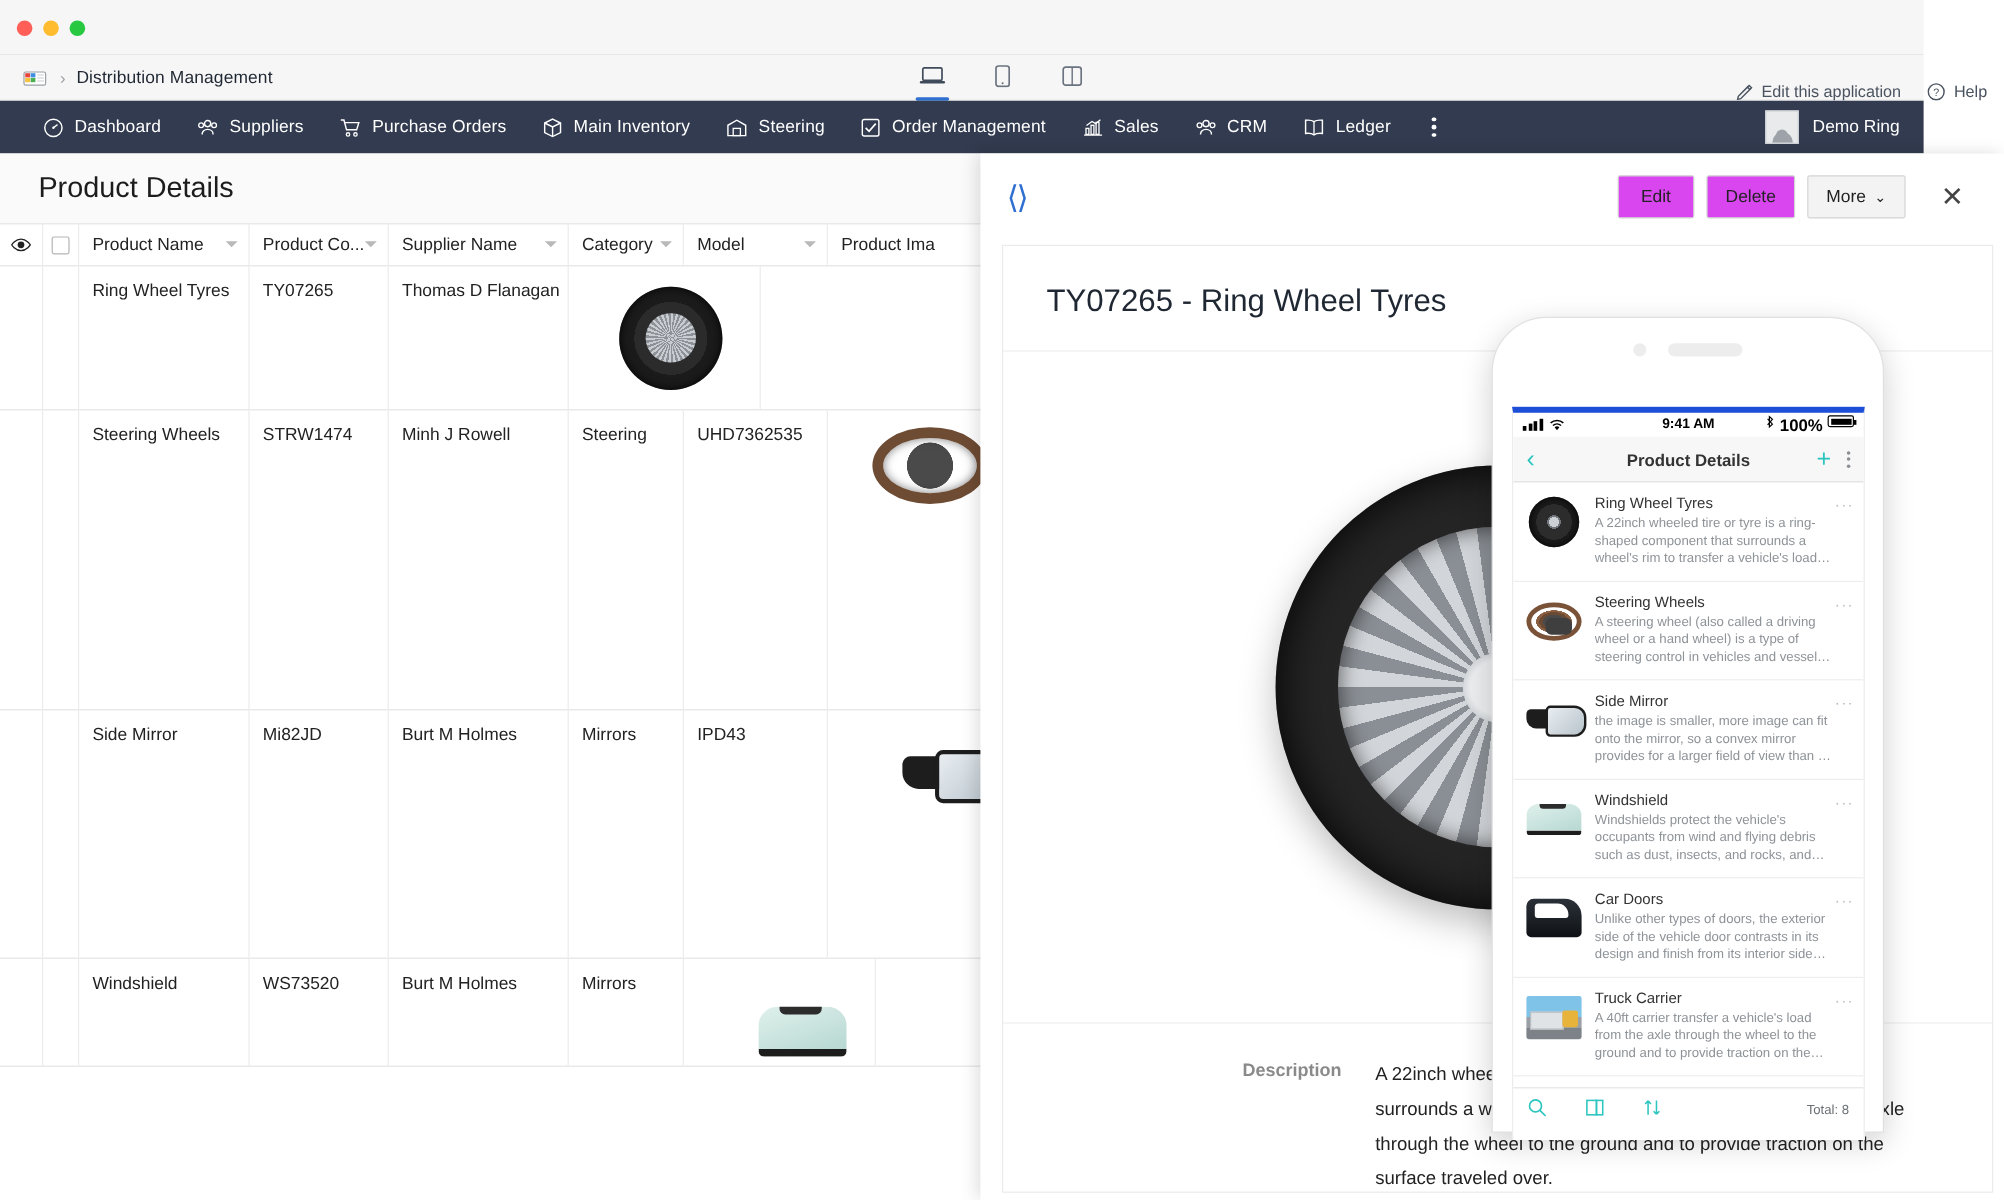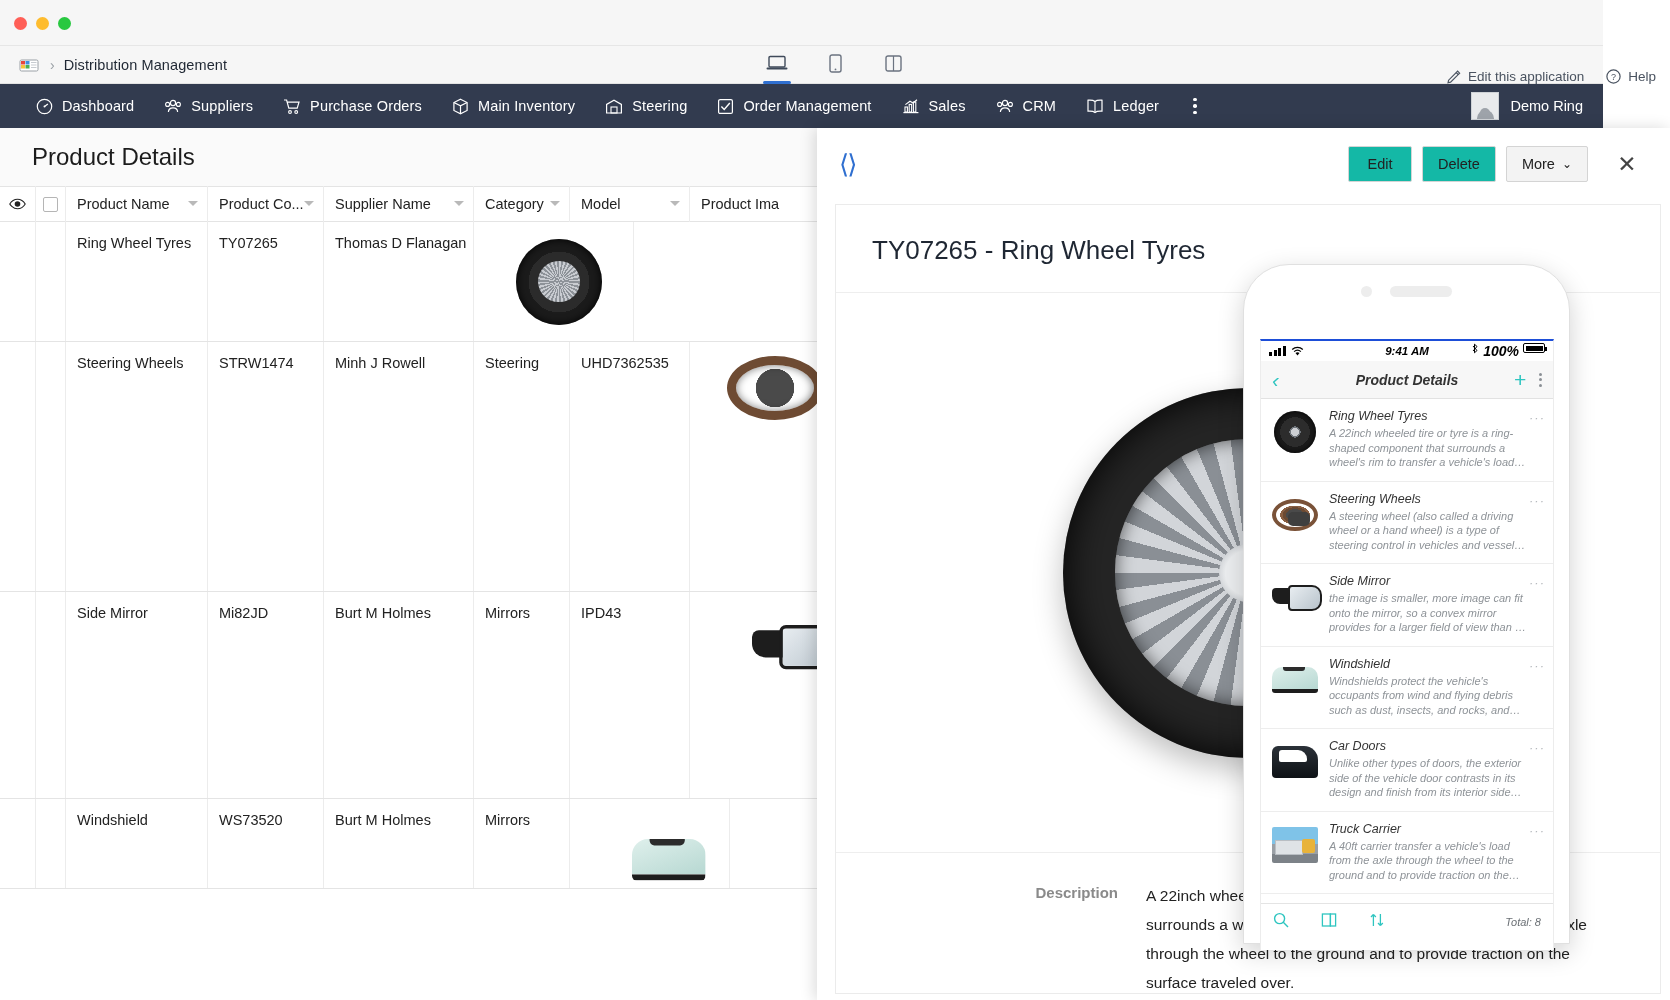--- a/index.html
+++ b/index.html
@@ -111,21 +111,21 @@
   }
 
   
   .detail {
     position:absolute; right:0; top:128px; width:853px; height:872px;
     background:#fff; box-shadow:-3px 0 14px rgba(0,0,0,.14);
   }
   .detail-head { height:72px; display:flex; align-items:center; padding:0 26px 0 22px; }
   .codeicon { color:#2f6fd0; font-size:26px; letter-spacing:-2px; cursor:pointer; }
   .dbtns { margin-left:auto; display:flex; align-items:center; gap:10px; }
-  .dbtn { min-width:64px; height:36px; border:1px solid #d4d4d4; background:#14b8a6;
+  .dbtn { min-width:64px; height:36px; border:1px solid #d4d4d4; background:#d946ef;
       display:flex;align-items:center;justify-content:center; font-size:14.5px; color:#222;
       padding:0 15px; cursor:pointer; border-radius:2px; }
   .dbtn.more { background:#f3f3f3; gap:7px; }
   .closex { width:34px;height:34px; display:flex;align-items:center;justify-content:center;
       margin-left:12px; cursor:pointer; color:#444; font-size:23px; font-weight:300; }
   .detail-card { margin:4px 9px 0 18px; border:1px solid #ebebeb; height:790px; overflow:hidden;
       background:#fff; }
   .detail-title { font-size:26px; color:#1f2733; padding:30px 0 26px 36px; border-bottom:1px solid #eee; }
   .detail-img { height:560px; display:flex; align-items:center; justify-content:center;
       border-bottom:1px solid #eee; }
@@ -156,22 +156,22 @@
   
   .phone {
     position:absolute; left:1243px; top:264px; width:327px; height:680px;
     background:#fff; border:1px solid #e0e0e0; border-radius:46px 46px 0 0;
     box-shadow:0 8px 26px rgba(0,0,0,.18);
   }
   .phone-top { height:52px; display:flex; align-items:center; justify-content:center; gap:18px; }
   .ph-cam { width:11px;height:11px;border-radius:50%; background:#ededed; }
   .ph-spk { width:62px;height:11px;border-radius:6px; background:#ededed; }
   .phone-screen { position:absolute; left:16px; top:74px; width:294px; height:611px;
-      background:#fff; border-top:2px solid #1d4ed8; border-left:1px solid #ececec;
-      border-right:1px solid #ececec; overflow:hidden;font-style:italic; }
+      background:#fff; border-top:5px solid #1d4ed8; border-left:1px solid #ececec;
+      border-right:1px solid #ececec; overflow:hidden; }
   .ph-status { height:20px; display:flex; align-items:center; padding:0 8px;
       font-size:11.5px; font-weight:700; color:#000; background:#fff; }
   .ph-bars { display:flex; align-items:flex-end; gap:1.5px; margin-right:5px; }
   .ph-bars i { width:3px; background:#000; display:block; }
   .ph-time { position:absolute; left:0; right:0; text-align:center; font-size:11.5px; font-weight:700;}
   .ph-right { margin-left:auto; display:flex; gap:4px; font-size:14px; font-weight:700;}
   .batt { width:22px;height:10px;border:1px solid #000; border-radius:2px; position:relative; }
   .batt i{ position:absolute; inset:1.5px; background:#000; display:block; }
   .batt::after{content:"";position:absolute; right:-3px; top:3px; width:2px;height:4px;background:#000;}
 

